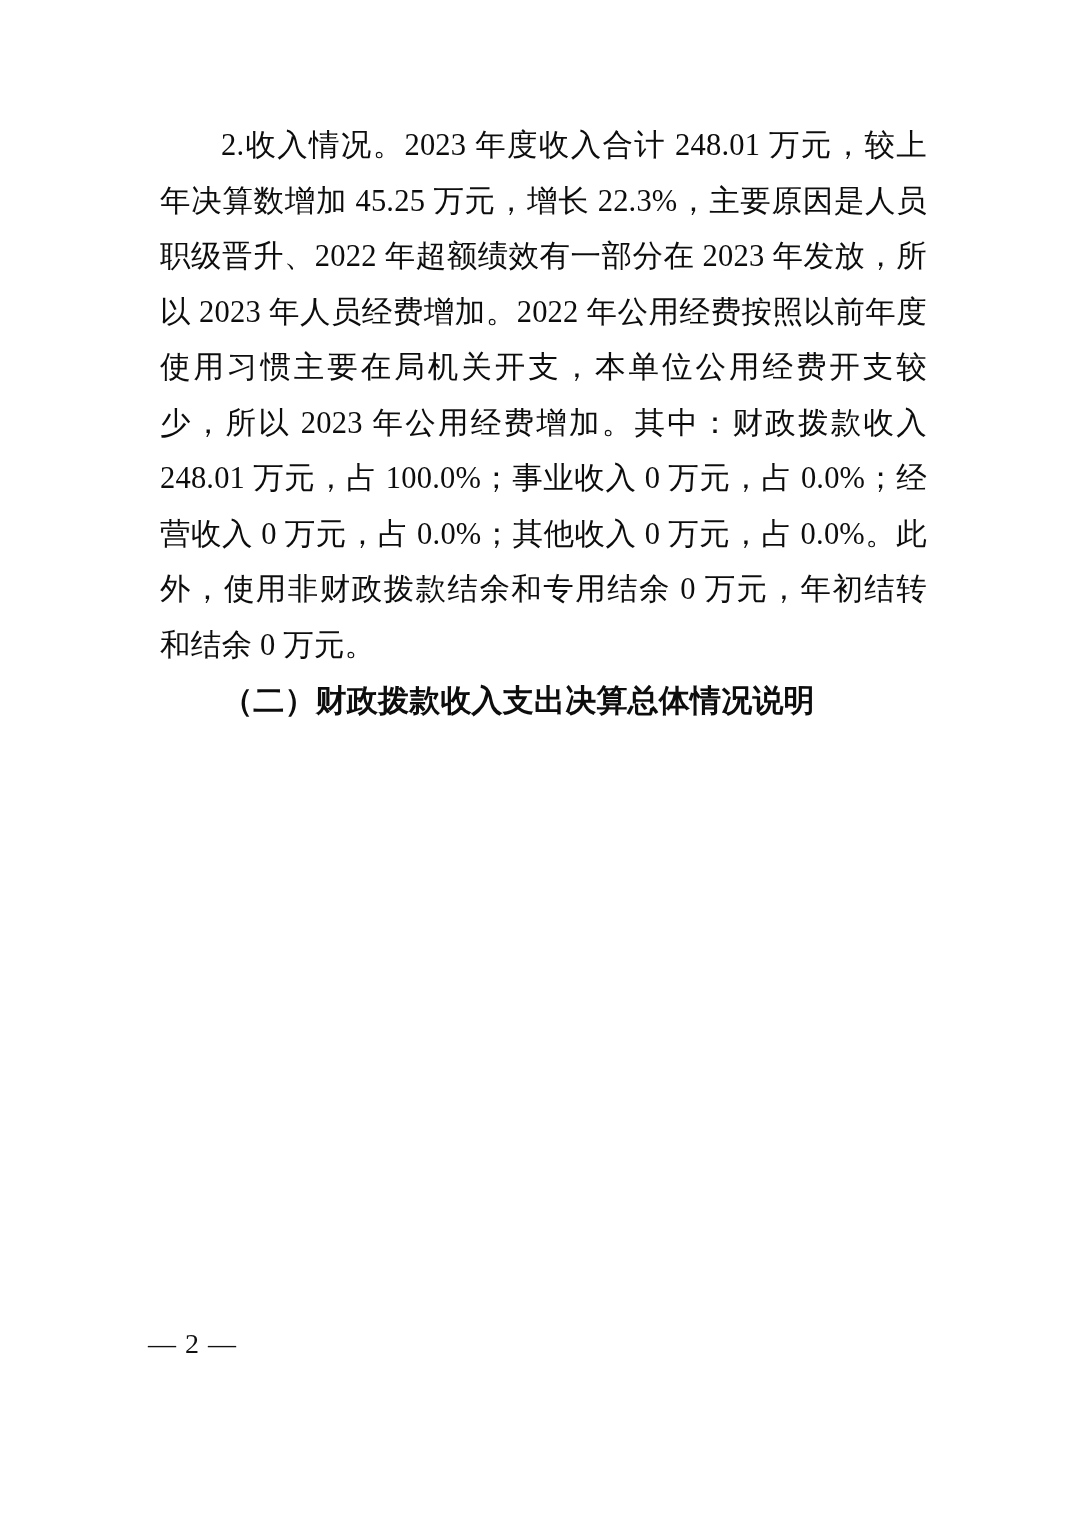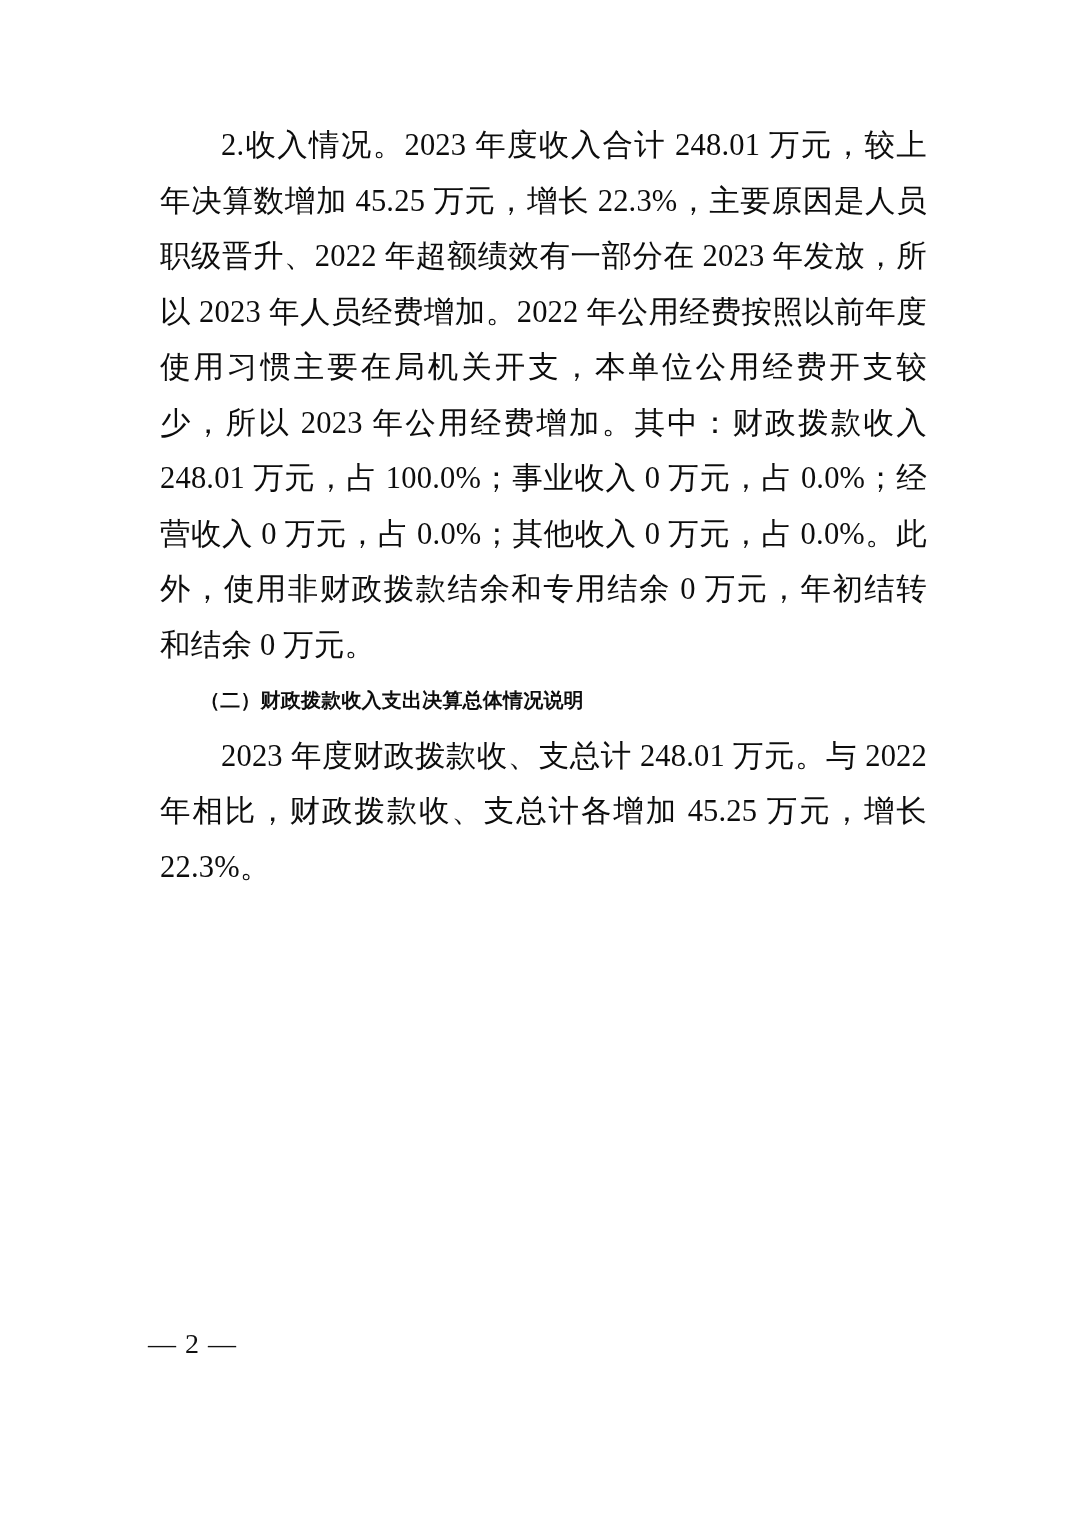--- a/index.html
+++ b/index.html
@@ -34,21 +34,21 @@
   p.para {
     margin: 0 0 0 0;
     text-indent: 2em;
   }
   p.para + p.para {
     margin-top: 0px;
   }
   .heading {
     font-family: "Liberation Serif", "DejaVu Serif", serif;
     font-weight: bold;
-    font-size: 20px;
+    font-size: 31px;
     line-height: 55.5px;
     text-indent: 2em;
     margin: 0;
   }
   .page-number {
     position: absolute;
     left: 0;
     right: 0;
     bottom: 72px;
     text-align: left;
@@ -61,18 +61,17 @@
     display: inline-block;
   }
 </style>
 </head>
 <body>
 
 <div class="page">
   <div class="body-text">
     <p class="para">2.收入情况。2023 年度收入合计 248.01 万元，较上年决算数增加 45.25 万元，增长 22.3%，主要原因是人员职级晋升、2022 年超额绩效有一部分在 2023 年发放，所以 2023 年人员经费增加。2022 年公用经费按照以前年度使用习惯主要在局机关开支，本单位公用经费开支较少，所以 2023 年公用经费增加。其中：财政拨款收入 248.01 万元，占 100.0%；事业收入 0 万元，占 0.0%；经营收入 0 万元，占 0.0%；其他收入 0 万元，占 0.0%。此外，使用非财政拨款结余和专用结余 0 万元，年初结转和结余 0 万元。</p>
     <p class="heading">（二）财政拨款收入支出决算总体情况说明</p>
-    <p class="para">2023 年度财政拨款收、支总计 248.01 万元。与 2022 年相比，财政拨款收、支总计各增加 45.25 万元，增长 22.3%。</p>
   </div>
   <div class="page-number">
     <span class="pn-inner">— 2 —</span>
   </div>
 </div>
 
 </body></html>

